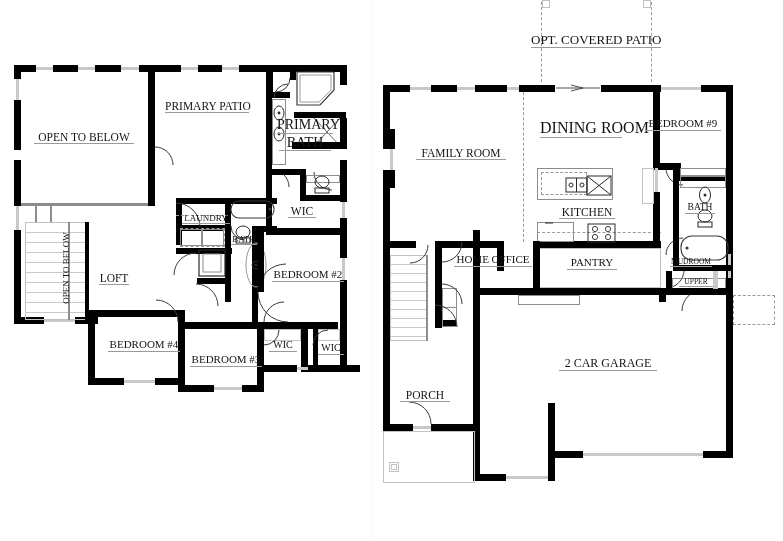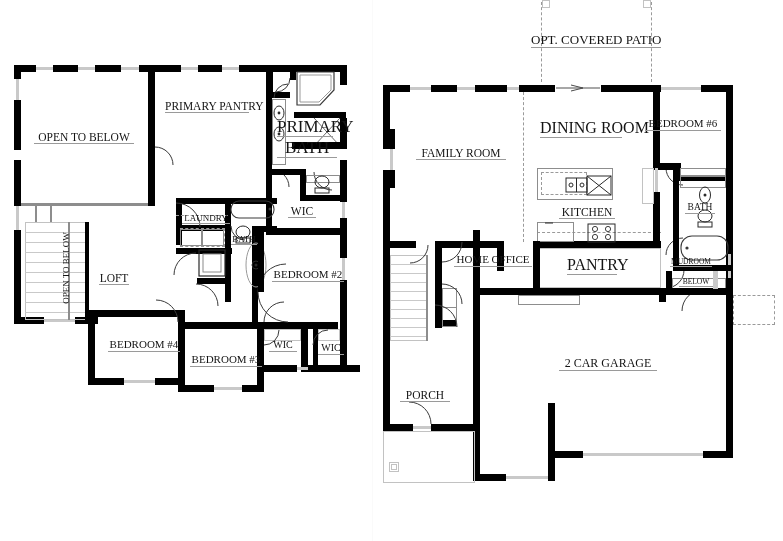--- a/index.html
+++ b/index.html
@@ -294,23 +294,23 @@
       <path d="M178 322 A22 22 0 0 0 156 300" fill="none" stroke="#3a3a3a" stroke-width="1"></path>
       <path d="M264 322 A20 20 0 0 1 284 302" fill="none" stroke="#3a3a3a" stroke-width="1"></path>
       <path d="M264 345 A15 15 0 0 0 279 330" fill="none" stroke="#3a3a3a" stroke-width="1"></path>
       <path d="M313 345 A15 15 0 0 1 328 330" fill="none" stroke="#3a3a3a" stroke-width="1"></path>
     </svg>
 
     <div class="wall" style="left:258px; top:228px; width:6px; height:64px;"></div>
 
     <div class="room-label" style="left:34px; top:131px; width:100px; font-size:11.5px;">OPEN TO BELOW</div>
 
-    <div class="room-label" style="left:165px; top:100px; width:84px; font-size:11.5px;">PRIMARY PANTRY</div>
-
-    <div class="room-label two-line" style="left:277px; top:118px; width:56px; font-size:17px;">
+    <div class="room-label" style="left:165px; top:100px; width:84px; font-size:11.5px;">PRIMARY PATIO</div>
+
+    <div class="room-label two-line" style="left:277px; top:118px; width:56px; font-size:14px;">
       <span class="ln">PRIMARY</span>
       <span class="ln" style="display:inline-block; margin-top:2px; padding:0 8px;">BATH</span>
     </div>
 
     <div class="room-label" style="left:288px; top:205px; width:28px; font-size:11.5px;">WIC</div>
 
     <div class="room-label" style="left:182px; top:214px; width:48px; font-size:9px;">LAUNDRY</div>
 
     <div class="room-label" style="left:231px; top:235px; width:26px; font-size:9px;">BATH</div>
 
@@ -473,33 +473,33 @@
     <div class="box-lt" style="left:299px; top:278px; width:54px; height:16px;"></div>
     <div class="wall" style="left:293px; top:288px; width:67px; height:7px;"></div>
     <div class="line-xlt" style="left:340px; top:271px; width:5px; height:18px;"></div>
     <div class="box-lt" style="left:145px; top:295px; width:62px; height:10px;"></div>
     <div class="dashed-box" style="left:360px; top:295px; width:42px; height:30px;"></div>
 
     <div class="room-label" style="left:43px; top:147px; width:90px; font-size:11.5px;">FAMILY ROOM</div>
 
     <div class="room-label" style="left:167px; top:120px; width:82px; font-size:16px;">DINING ROOM</div>
 
-    <div class="room-label" style="left:272px; top:118px; width:76px; font-size:11px;">BEDROOM #6</div>
+    <div class="room-label" style="left:272px; top:118px; width:76px; font-size:11px;">BEDROOM #9</div>
 
     <div class="room-label" style="left:186px; top:206px; width:56px; font-size:11.5px;">KITCHEN</div>
 
     <div class="room-label" style="left:312px; top:203px; width:30px; font-size:9.5px;">BATH</div>
 
     <div class="room-label" style="left:81px; top:254px; width:78px; font-size:11px;">HOME OFFICE</div>
 
-    <div class="room-label" style="left:194px; top:257px; width:50px; font-size:16px;">PANTRY</div>
+    <div class="room-label" style="left:194px; top:257px; width:50px; font-size:11px;">PANTRY</div>
 
     <div class="room-label" style="left:297px; top:258px; width:42px; font-size:7.5px;">MUDROOM</div>
 
-    <div class="room-label" style="left:306px; top:278px; width:34px; font-size:7.5px;">BELOW</div>
+    <div class="room-label" style="left:306px; top:278px; width:34px; font-size:7.5px;">UPPER</div>
 
     <div class="room-label" style="left:186px; top:357px; width:98px; font-size:12px;">2 CAR GARAGE</div>
 
     <div class="room-label" style="left:27px; top:389px; width:50px; font-size:11.5px;">PORCH</div>
 
   </div>
 
 </div>
 
 </body></html>

